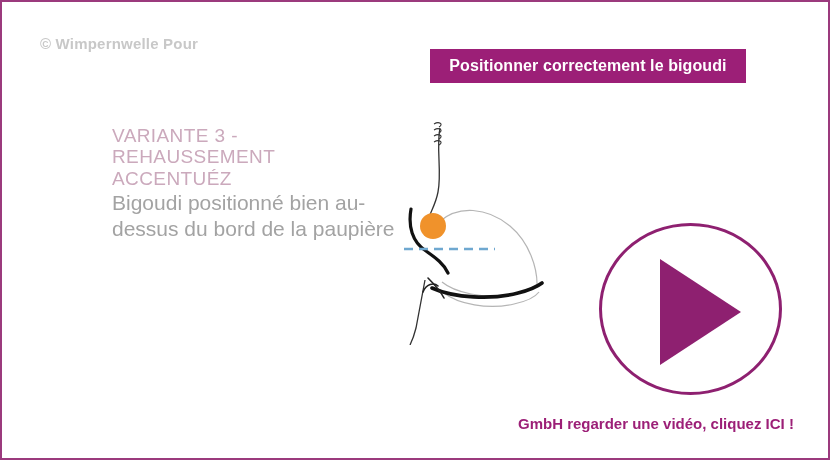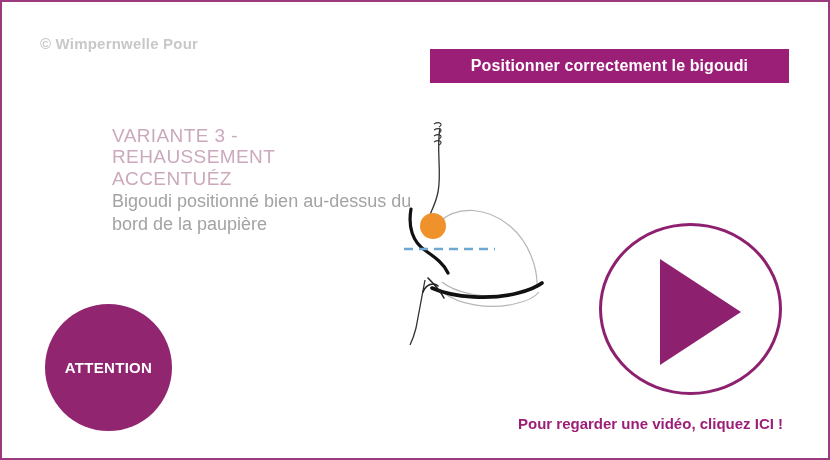--- a/index.html
+++ b/index.html
@@ -31,21 +31,21 @@
     color: #c8c8c8;
     letter-spacing: 0.2px;
     white-space: nowrap;
   }
 
   
   .banner {
     position: absolute;
     left: 428px;
     top: 47px;
-    width: 359px;
+    width: 316px;
     height: 34px;
     background: #9C1F77;
     display: flex;
     align-items: center;
     justify-content: center;
   }
   .banner-label {
     color: #ffffff;
     font-size: 16px;
     font-weight: bold;
@@ -64,21 +64,21 @@
     color: #CBA9BC;
     letter-spacing: 0.4px;
   }
 
   
   .bodycopy {
     position: absolute;
     left: 110px;
     top: 188px;
     width: 300px;
-    font-size: 18px;
+    font-size: 21px;
     line-height: 1.25;
     color: #A3A3A3;
   }
 
   
   .diagram {
     position: absolute;
     left: 390px;
     top: 108px;
     width: 190px;
@@ -190,23 +190,20 @@
         <path d="M31,182 C34,174 42,172 46,176"></path>
         <path d="M36,168 C42,174 48,180 52,188"></path>
       </g>
 
       <circle cx="41" cy="116" r="13" fill="#F0922B"></circle>
 
       <line x1="12" y1="139" x2="103" y2="139" stroke="#6FA8D0" stroke-width="2.4" stroke-dasharray="9 6"></line>
     </svg>
   </div>
 
-  <div class="attention">
-    <span class="attention-label">ATTENTION</span>
-  </div>
 
   <div class="playbtn">
     <div class="playbtn-triangle"></div>
   </div>
 
-  <div class="cta">Pour regarder une vidéo, cliquez ICI !</div>
+  <div class="cta">GmbH regarder une vidéo, cliquez ICI !</div>
 
 </div>
 
 </body></html>

